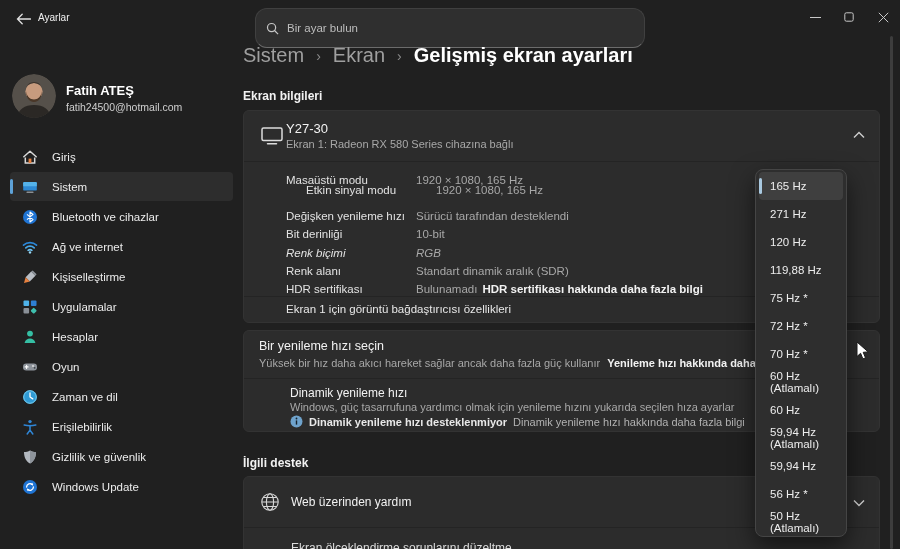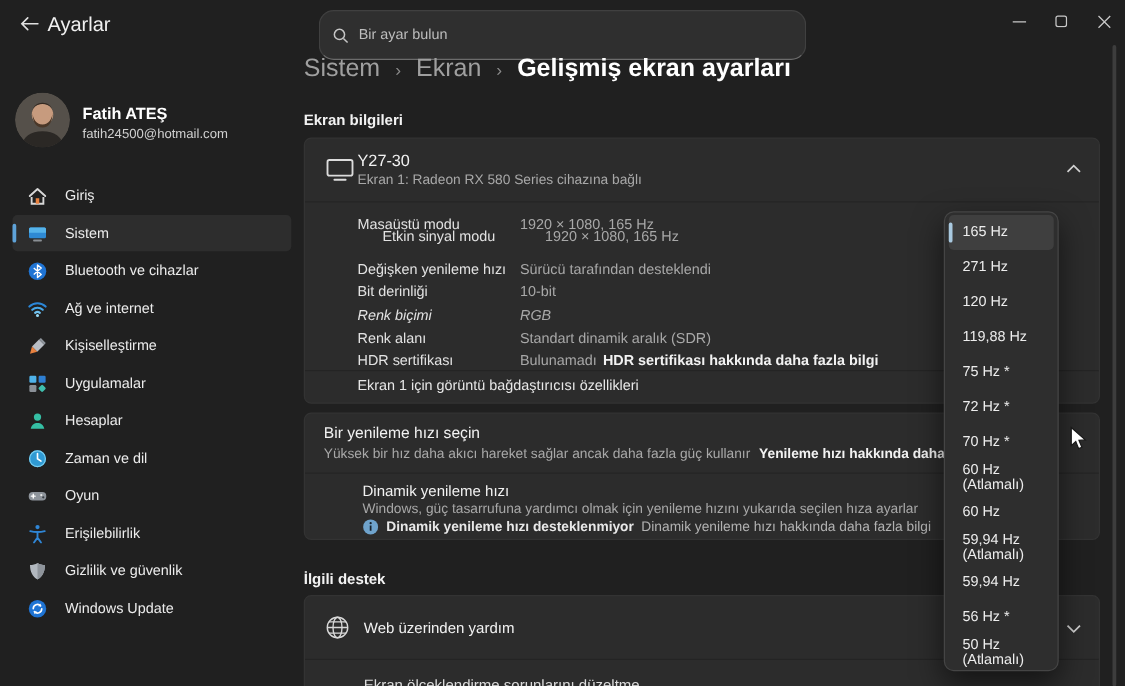--- a/index.html
+++ b/index.html
@@ -7,21 +7,21 @@
   body {
     position:relative;
     background:#202020;
     font-family:"Liberation Sans","DejaVu Sans",sans-serif;
     color:#e8e8e8;
     -webkit-font-smoothing:antialiased;
   }
   
   .titlebar { position:absolute; top:0; left:0; width:900px; height:36px; }
   .back-btn { position:absolute; left:10px; top:9px; width:26px; height:20px; display:flex; align-items:center; justify-content:center; border-radius:4px; cursor:default; }
-  .app-title { position:absolute; left:38px; top:12px; font-size:16px; color:#f0f0f0; }
+  .app-title { position:absolute; left:38px; top:12px; font-size:10px; color:#f0f0f0; }
   .search-box {
     position:absolute; left:255px; top:8px; width:390px; height:40px;
     background:#2f2f2f; border:1px solid #404040; border-bottom-color:#6c6c6c;
     border-radius:12px; display:flex; align-items:center; padding:0 10px; gap:8px;
   }
   .search-box .ph { font-size:11.5px; color:#bdbdbd; }
   .win-controls { position:absolute; right:0; top:0; height:34px; display:flex; }
   .win-btn { width:34px; height:34px; display:flex; align-items:center; justify-content:center; }
   
   .sidebar { position:absolute; left:0; top:36px; width:243px; bottom:0; }
@@ -192,37 +192,37 @@
           <svg viewBox="0 0 16 16" width="16" height="16">
             <circle cx="8" cy="4.6" r="2.9" fill="#35bfa4"></circle>
             <path d="M2.6 14c.5-3 2.8-4.6 5.4-4.6s4.9 1.6 5.4 4.6z" fill="#35bfa4"></path>
           </svg>
         </span>
         <span class="nav-label">Hesaplar</span>
       </div>
       <div class="nav-item">
         <span class="nav-ic">
           <svg viewBox="0 0 16 16" width="16" height="16">
-            <circle cx="8" cy="8" r="6.8" fill="#2f9ad4"></circle>
-            <circle cx="8" cy="8" r="6.3" fill="none" stroke="#77cef0" stroke-width="1"></circle>
-            <path d="M8 3.8V8l2.8 1.9" stroke="#fff" stroke-width="1.3" fill="none" stroke-linecap="round"></path>
-          </svg>
-        </span>
-        <span class="nav-label">Zaman ve dil</span>
-      </div>
-      <div class="nav-item">
-        <span class="nav-ic">
-          <svg viewBox="0 0 16 16" width="16" height="16">
             <rect x="1" y="4.6" width="14" height="6.8" rx="3.2" fill="#8e949b"></rect>
             <path d="M4.6 6.4v3M3.1 7.9h3" stroke="#fff" stroke-width="1.1" stroke-linecap="round"></path>
             <circle cx="11" cy="7" r="0.9" fill="#e6e6e6"></circle>
             <circle cx="12.6" cy="8.8" r="0.9" fill="#3a3f45"></circle>
           </svg>
         </span>
         <span class="nav-label">Oyun</span>
+      </div>
+      <div class="nav-item">
+        <span class="nav-ic">
+          <svg viewBox="0 0 16 16" width="16" height="16">
+            <circle cx="8" cy="8" r="6.8" fill="#2f9ad4"></circle>
+            <circle cx="8" cy="8" r="6.3" fill="none" stroke="#77cef0" stroke-width="1"></circle>
+            <path d="M8 3.8V8l2.8 1.9" stroke="#fff" stroke-width="1.3" fill="none" stroke-linecap="round"></path>
+          </svg>
+        </span>
+        <span class="nav-label">Zaman ve dil</span>
       </div>
       <div class="nav-item">
         <span class="nav-ic">
           <svg viewBox="0 0 16 16" width="16" height="16">
             <circle cx="8" cy="2.6" r="1.7" fill="#2f86d6"></circle>
             <path d="M2.2 5.9c3.9 1 7.7 1 11.6 0M8 6.6v4.5M8 11.1 5.2 15M8 11.1 10.8 15" stroke="#2f86d6" stroke-width="1.5" fill="none" stroke-linecap="round"></path>
           </svg>
         </span>
         <span class="nav-label">Erişilebilirlik</span>
       </div>

